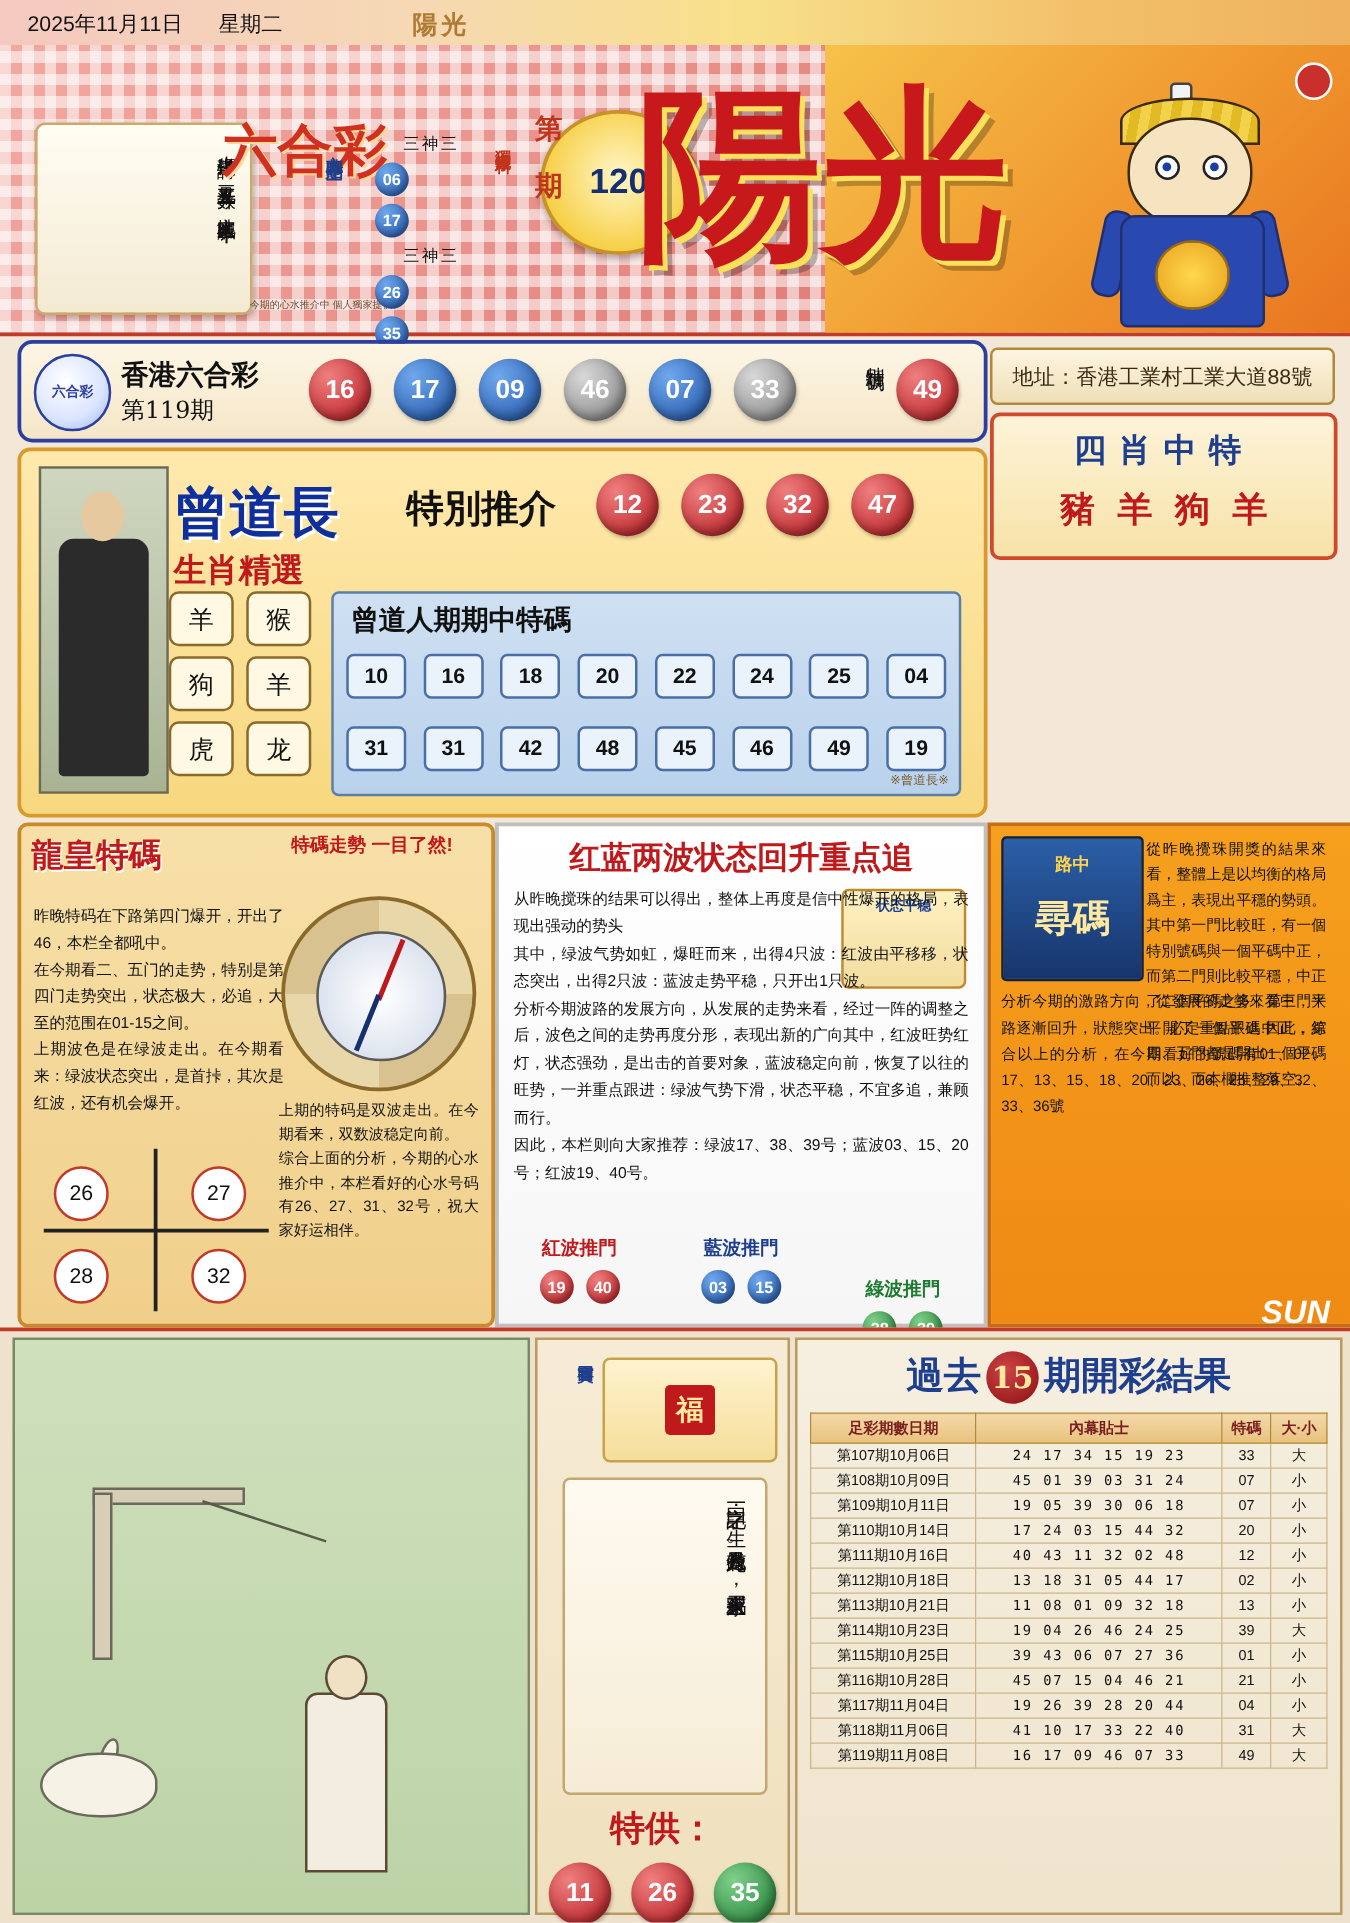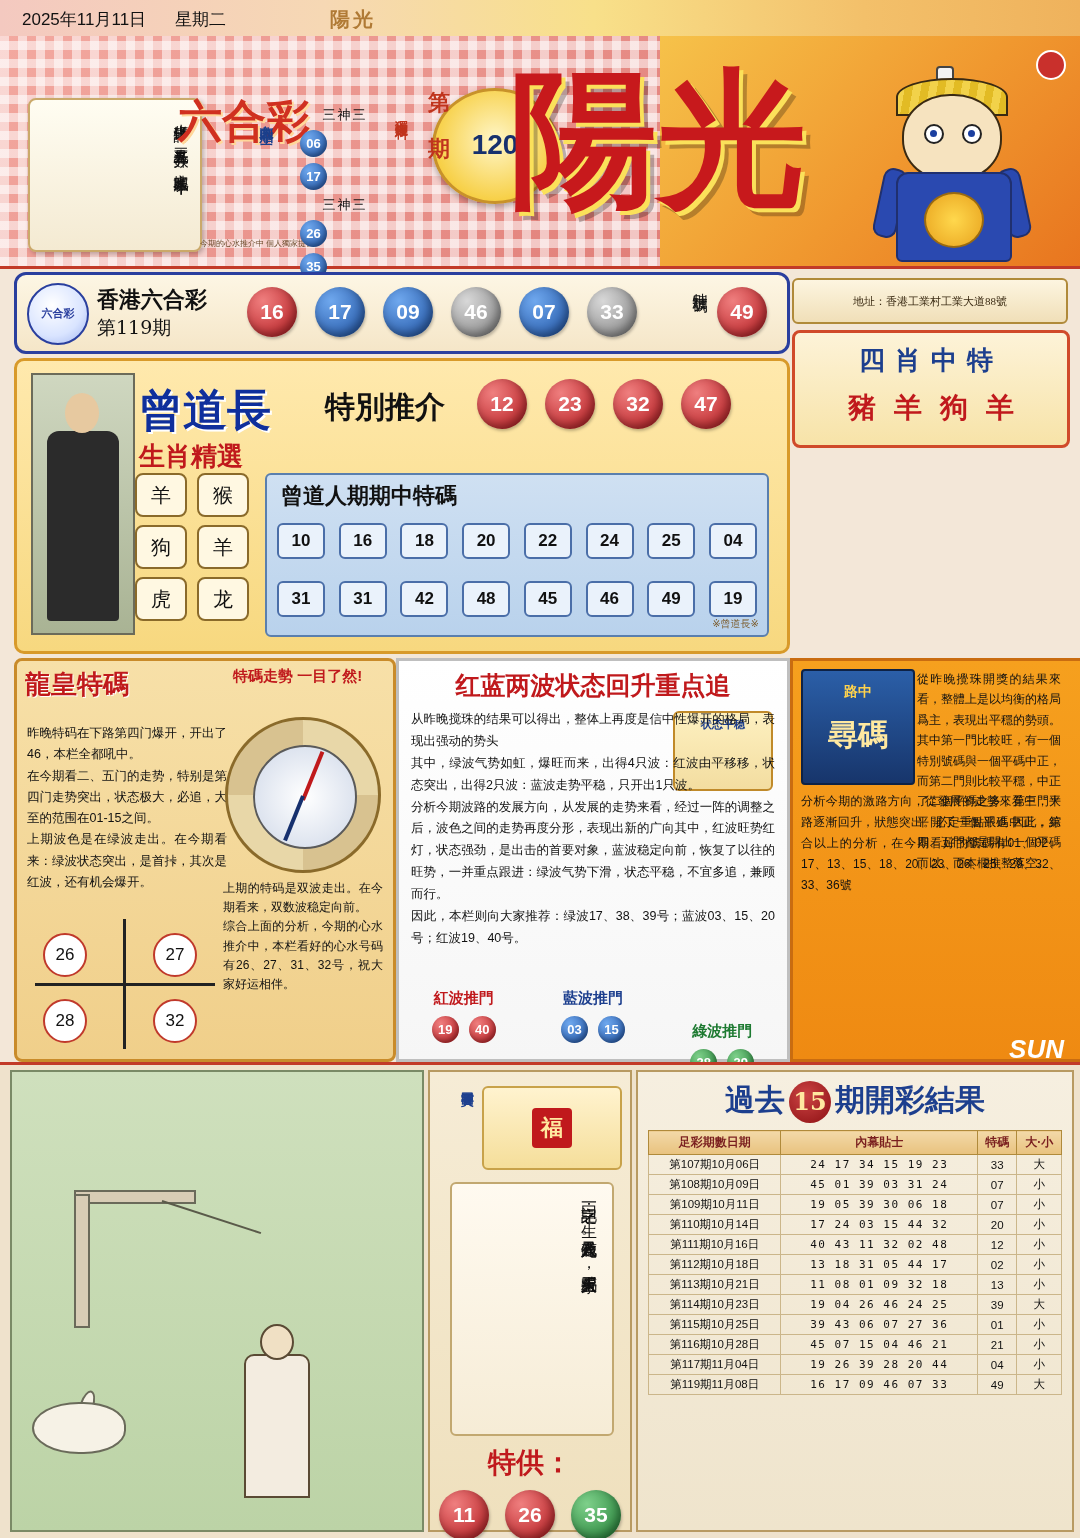--- a/index.html
+++ b/index.html
@@ -94,21 +94,21 @@
      font-family:"DejaVu Serif",serif;text-align:center;line-height:1.05;}
   .hkName{position:absolute;left:80px;top:10px;font-size:22px;color:#111;font-weight:bold;font-family:"DejaVu Serif",serif;}
   .hkIssue{position:absolute;left:80px;top:40px;font-size:19px;color:#111;font-family:"DejaVu Serif",serif;}
   .hkBalls{position:absolute;left:230px;top:12px;display:flex;gap:18px;align-items:center;}
   .bigBall{width:50px;height:50px;border-radius:50%;display:flex;align-items:center;justify-content:center;
     font-size:21px;font-weight:bold;color:#fff;box-shadow:inset -3px -4px 8px rgba(0,0,0,.35),1px 2px 3px rgba(0,0,0,.25);}
   .specLabel{position:absolute;left:660px;top:6px;width:32px;font-size:15px;color:#111;
      writing-mode:vertical-rl;text-orientation:upright;letter-spacing:2px;font-family:"DejaVu Serif",serif;}
   .addrBox{position:absolute;left:792px;top:278px;width:272px;height:42px;
      background:linear-gradient(180deg,#fdf5e0,#f0dfb8);border:2px solid #b08a3a;border-radius:6px;
-     display:flex;align-items:center;justify-content:center;font-size:11px;color:#3a2a12;font-family:Liberation Serif, serif;}
+     display:flex;align-items:center;justify-content:center;font-size:17px;color:#3a2a12;font-family:Liberation Sans, sans-serif;}
   .sixBox{position:absolute;left:792px;top:330px;width:272px;height:112px;
      background:linear-gradient(180deg,#fdf3d8,#f7e3a8);border:3px solid #d04a2a;border-radius:8px;}
   .sixTitle{position:absolute;left:0;top:10px;width:272px;text-align:center;font-size:26px;color:#1d3f8e;
      font-weight:bold;font-family:"DejaVu Serif",serif;letter-spacing:10px;}
   .sixAnimals{position:absolute;left:0;top:56px;width:272px;display:flex;justify-content:center;gap:18px;
      font-size:28px;color:#c0191c;font-weight:bold;font-family:"DejaVu Serif",serif;}
 
   
   .zengPanel{position:absolute;left:14px;top:358px;width:770px;height:290px;
      background:linear-gradient(180deg,#ffe9ad,#f7d87f);border:3px solid #d89a2a;border-radius:10px;}
@@ -542,20 +542,26 @@
             <td>21</td>
             <td>小</td>
           </tr>
           <tr>
             <td class="tdDate">第117期11月04日</td>
             <td class="tdNums">19 26 39 28 20 44</td>
             <td>04</td>
             <td>小</td>
           </tr>
           <tr>
+            <td class="tdDate">第118期11月06日</td>
+            <td class="tdNums">41 10 17 33 22 40</td>
+            <td>31</td>
+            <td>大</td>
+          </tr>
+          <tr>
             <td class="tdDate">第119期11月08日</td>
             <td class="tdNums">16 17 09 46 07 33</td>
             <td>49</td>
             <td>大</td>
           </tr>
         </tbody>
     </table>
   </div>
 
 </div>

